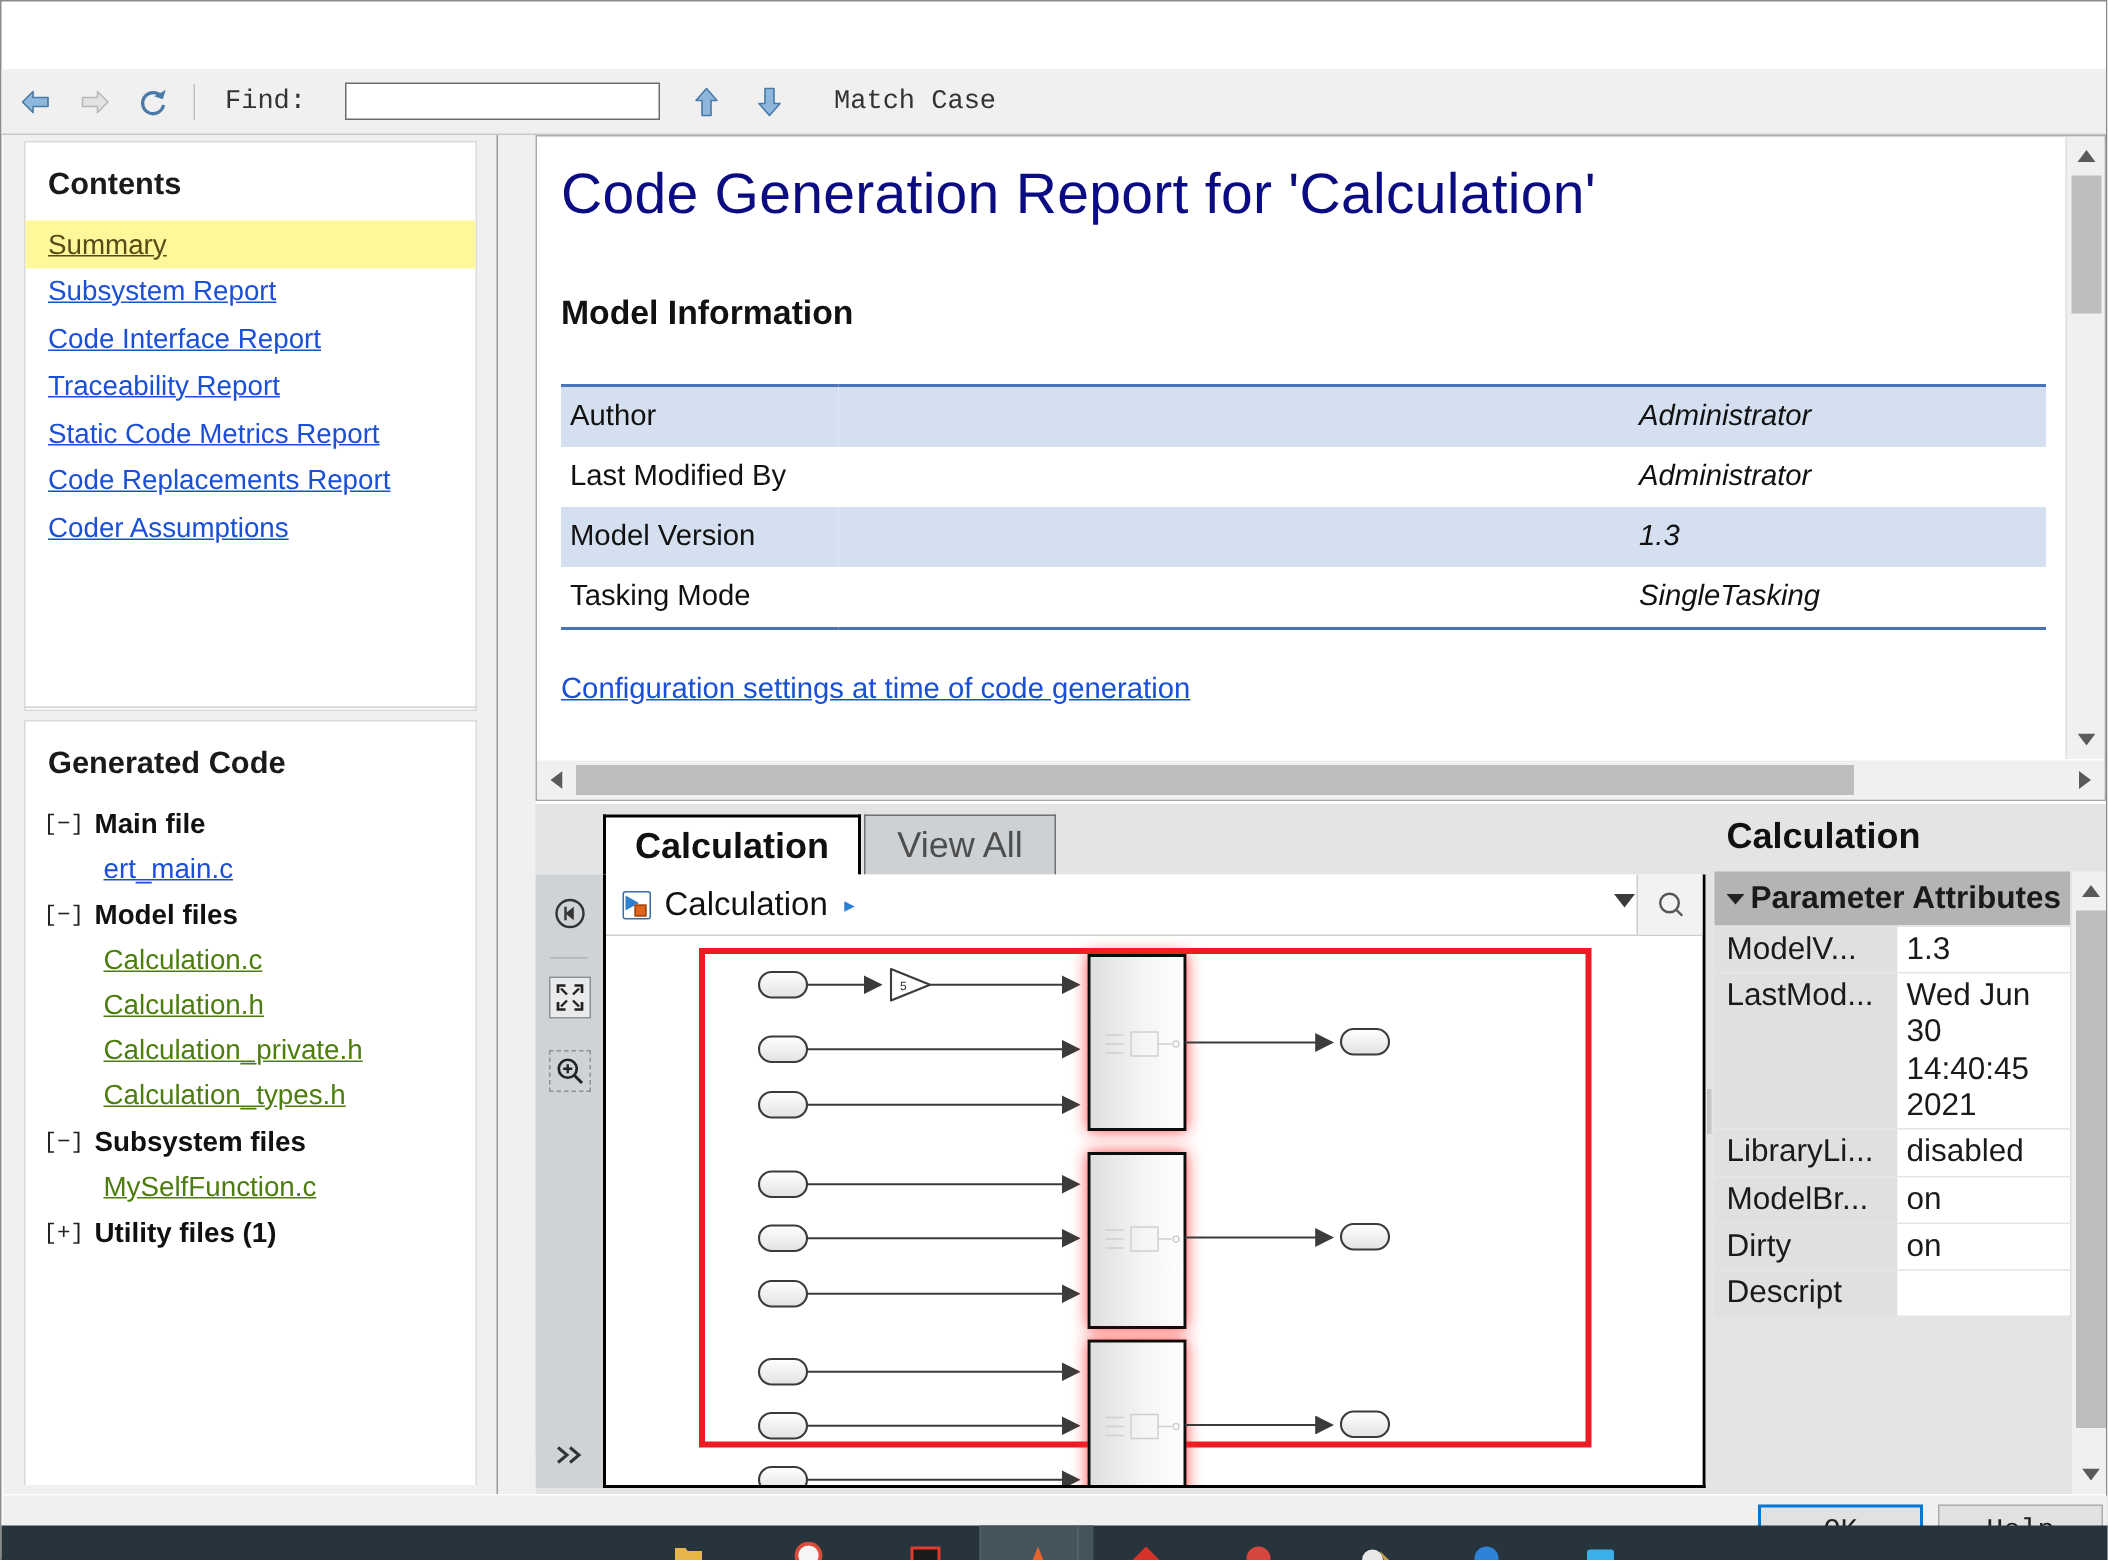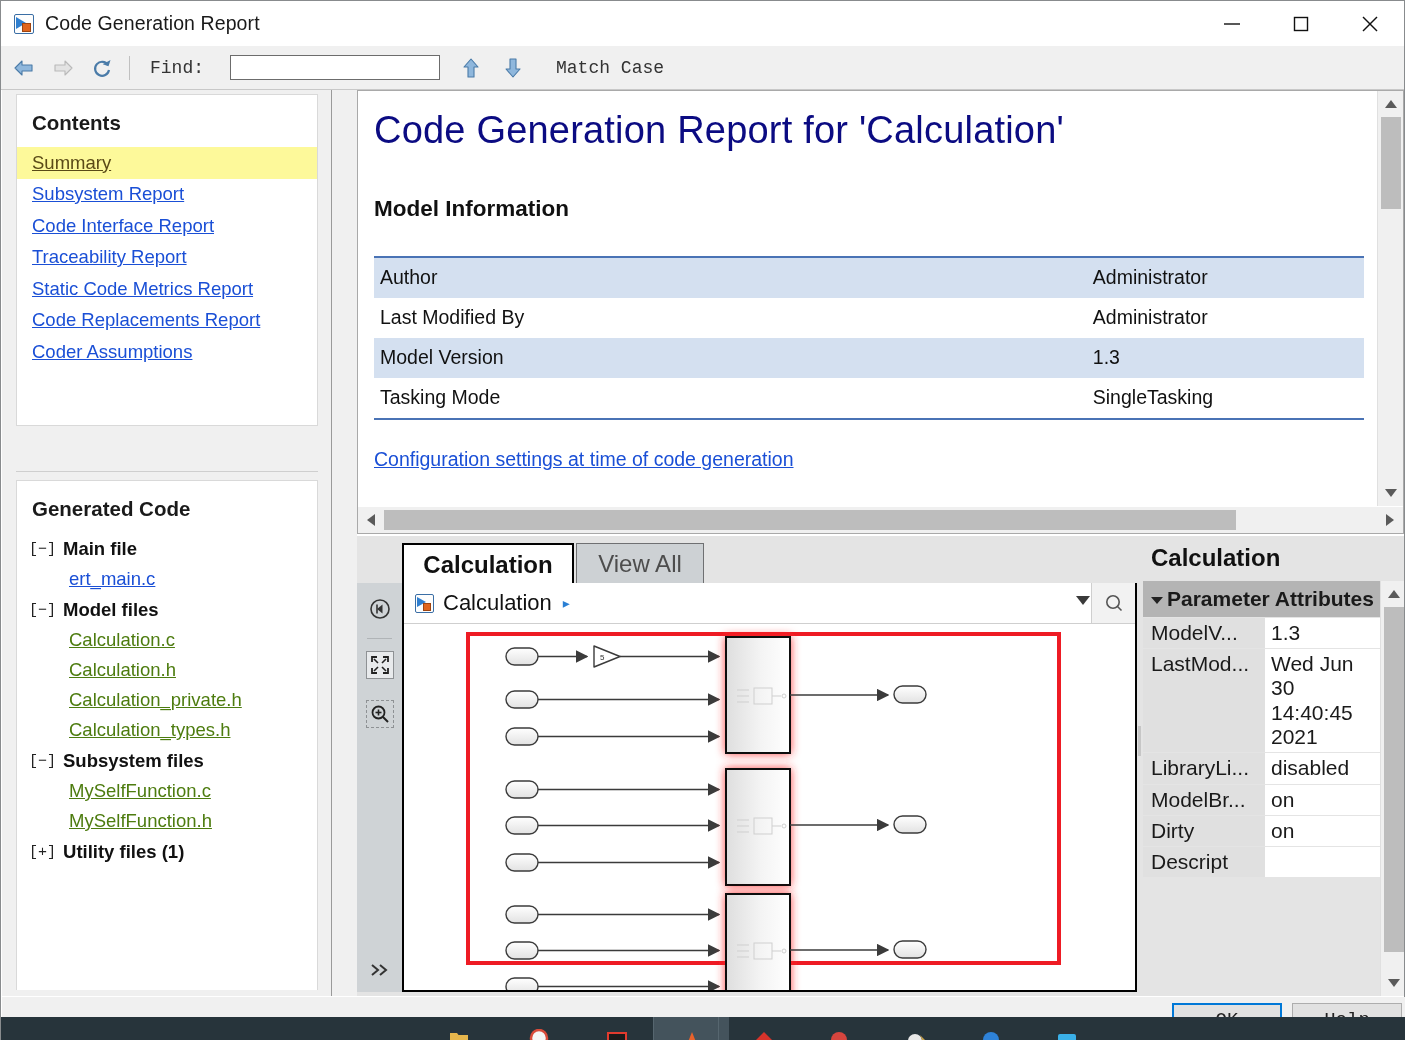--- a/index.html
+++ b/index.html
@@ -87,21 +87,21 @@
   .sidebar {
     position: absolute; left: 1px; top: 89px; width: 355px; height: 906px;
     background: #f0f0f0;
     overflow: hidden;
   }
   .sb-scroll-outer { position: absolute; left: 0; top: 0; width: 329px; height: 906px; }
   .sb-panel {
     position: absolute; left: 14px; width: 302px;
     background: #ffffff; border: 1px solid #d9d9d9;
   }
-  #sb-panel-1 { top: 4px; height: 332px; }
+  #sb-panel-1 { top: 4px; height: 380px; }
   #sb-panel-2 { top: 390px; height: 510px; border-bottom: none; }
   .sb-head {
     font-size: 20.5px; font-weight: bold; color: #1a1a1a;
     padding: 16px 0 12px 15px;
   }
   .sb-link {
     display: block; font-size: 18.5px; color: #1a4fd6;
     text-decoration: underline; padding: 4.5px 0 5px 15px;
     white-space: nowrap; cursor: pointer;
   }
@@ -166,21 +166,21 @@
     margin: 34px 0 0 16px; width: 990px;
     border-collapse: collapse;
     border-top: 2px solid #4a73b5;
     border-bottom: 2px solid #4a73b5;
   }
   .info-table td {
     font-size: 19.5px; color: #111; padding: 8px 0 9px 6px;
     border: none;
   }
   .info-table tr.alt { background: #d4e0f0; }
-  .info-table td.val { padding-left: 534px; }
+  .info-table td.val { padding-left: 534px; font-style: italic; }
   .doc-link {
     display: inline-block; margin: 28px 0 0 16px;
     font-size: 19.5px; color: #1a4fd6; text-decoration: underline; cursor: pointer;
     white-space: nowrap;
   }
   .hsb {
     position: absolute; height: 26px; background: #f0f0f0;
   }
   .hsb .arr {
     position: absolute; top: 0; width: 26px; height: 26px;
@@ -348,46 +348,20 @@
   }
   .tb-item.active { background: #44535c; }
   .tb-divider { position: absolute; top: 0; width: 1px; height: 24px; background: #56666f; }
   .tb-glyph { width: 26px; height: 13px; position: relative; overflow: hidden; }
 </style>
 </head>
 <body>
 
 <div id="app">
 
-  <div class="titlebar">
-    <div class="title-icon">
-      <div class="frame"></div>
-        <div class="tri"></div>
-        <div class="sq"></div>
-    </div>
-    <div class="title-text">Code Generation Report</div>
-    <div class="winbtns">
-      <div class="winbtn">
-        <svg width="22" height="12" viewBox="0 0 22 12">
-            <line x1="3" y1="6" x2="19" y2="6" stroke="#111" stroke-width="1.4"></line>
-          </svg>
-      </div>
-      <div class="winbtn">
-        <svg width="20" height="20" viewBox="0 0 20 20">
-            <rect x="3.5" y="3.5" width="13" height="13" fill="none" stroke="#111" stroke-width="1.4"></rect>
-          </svg>
-      </div>
-      <div class="winbtn">
-        <svg width="22" height="22" viewBox="0 0 22 22">
-            <line x1="4" y1="4" x2="18" y2="18" stroke="#111" stroke-width="1.4"></line>
-            <line x1="18" y1="4" x2="4" y2="18" stroke="#111" stroke-width="1.4"></line>
-          </svg>
-      </div>
-    </div>
-  </div>
 
   <div class="toolbar">
     <div class="tb-nav">
       <div class="tb-icon">
         <svg width="22" height="18" viewBox="0 0 22 18">
           <path d="M9 2 L2 9 L9 16 L9 12 L19 12 L19 6 L9 6 Z" fill="#8fb7dc" stroke="#4a7ba8" stroke-width="1.1" stroke-linejoin="round"></path>
         </svg>
       </div>
       <div class="tb-icon">
         <svg width="22" height="18" viewBox="0 0 22 18">
@@ -451,21 +425,20 @@
         <a class="sb-file">Calculation.c</a>
         <a class="sb-file">Calculation.h</a>
         <a class="sb-file">Calculation_private.h</a>
         <a class="sb-file">Calculation_types.h</a>
 
         <div class="sb-group">
           <span class="sb-toggle">[−]</span>
           <span>Subsystem files</span>
         </div>
         <a class="sb-file">MySelfFunction.c</a>
-        <a class="sb-file">MySelfFunction.h</a>
 
         <div class="sb-group">
           <span class="sb-toggle">[+]</span>
           <span>Utility files (1)</span>
         </div>
       </div>
     </div>
 
     <div class="vsb" style="left:330px; top:0; height:906px;">
       <div class="track" style="top:26px; bottom:26px;"></div>

